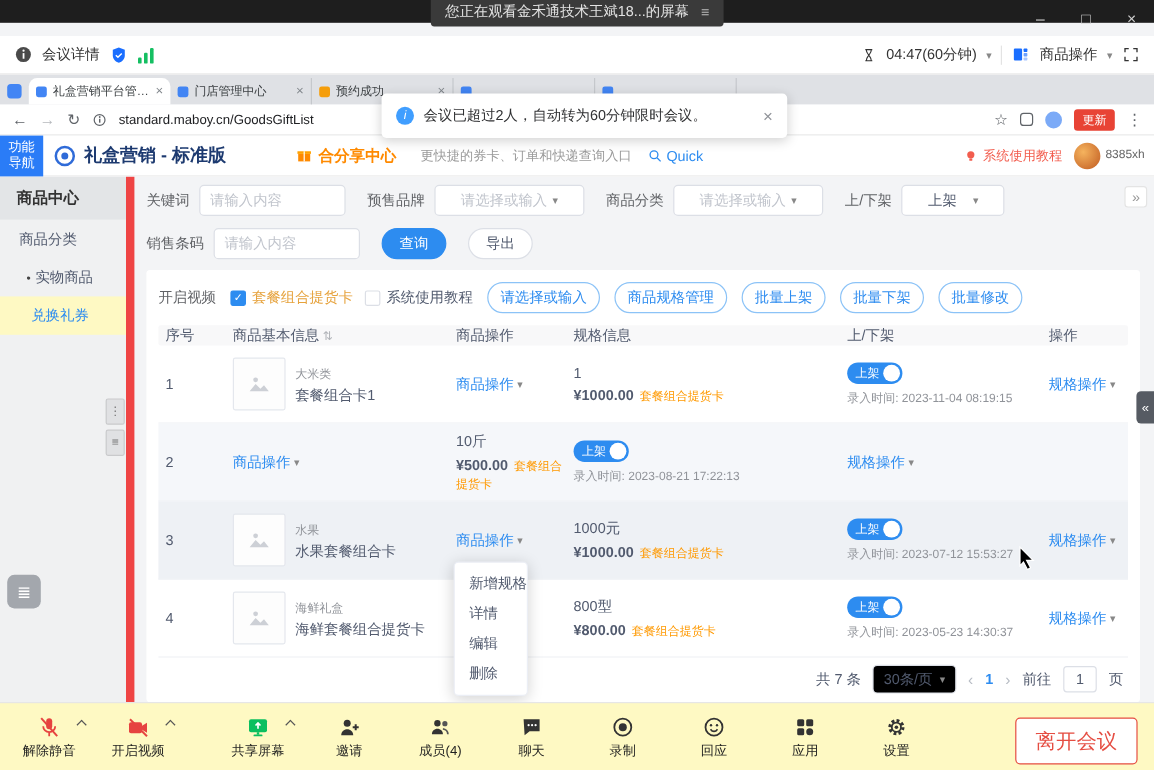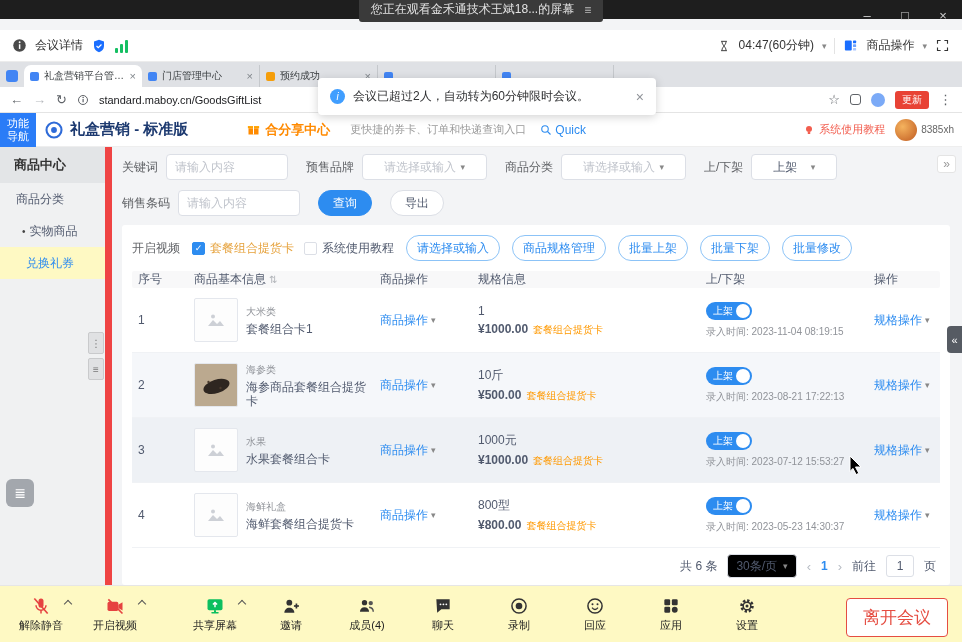--- a/index.html
+++ b/index.html
@@ -389,33 +389,20 @@
                     <span class="knob"></span>
                   </span><div class="time">录入时间: 2023-11-04 08:19:15</div></div>
               <div><span class="link">
                     <span>规格操作</span>
                     <span class="car">▾</span>
                   </span></div>
             </div>
 
             <div class="trow bg">
               <div>2</div>
-              <div class="c-info">
-                <span class="imgbox photo">
-                    <svg width="36" height="36" viewBox="0 0 24 24">
-                      <ellipse cx="12" cy="13" rx="9" ry="4.5" fill="#2e2620" transform="rotate(-18 12 12)"></ellipse>
-                      <circle cx="7" cy="10" r="0.8" fill="#4a3b2e"></circle>
-                      <circle cx="15" cy="14" r="0.8" fill="#4a3b2e"></circle>
-                    </svg>
-                  </span>
-                <div>
-                    <div class="cat">海参类</div>
-                    <div class="pname">海参商品套餐组合提货卡</div>
-                  </div>
-              </div>
               <div><span class="link">
                     <span>商品操作</span>
                     <span class="car">▾</span>
                   </span></div>
               <div>
                   <div class="qty">10斤</div>
                   <div><span class="price">¥500.00</span><span class="tag">套餐组合提货卡</span></div>
                 </div>
               <div><span class="toggle">
                     <span class="tg-label">上架</span>
@@ -485,38 +472,44 @@
                     <span class="tg-label">上架</span>
                     <span class="knob"></span>
                   </span><div class="time">录入时间: 2023-05-23 14:30:37</div></div>
               <div><span class="link">
                     <span>规格操作</span>
                     <span class="car">▾</span>
                   </span></div>
             </div>
 
             <div class="pagination">
-              <span>共 6 条</span>
+              <span>共 7 条</span>
               <span class="pg-size">
                   <span>30条/页</span>
                   <span class="car">▾</span>
                 </span>
               <span class="pg-arrow">‹</span>
               <span class="pg-cur">1</span>
               <span class="pg-arrow">›</span>
               <span>前往</span>
               <input class="pg-input" value="1" style="">
               <span>页</span>
             </div>
           </div>
         </div>
       </div>
     </div>
   </div>
 
+  <div class="op-menu">
+    <div class="op-item">新增规格</div>
+    <div class="op-item">详情</div>
+    <div class="op-item">编辑</div>
+    <div class="op-item">删除</div>
+  </div>
 
   <div class="toast">
     <span class="toast-ic">i</span>
     <span class="toast-text">会议已超过2人，自动转为60分钟限时会议。</span>
     <span class="toast-close">×</span>
   </div>
 
   <div class="right-handle">«</div>
   <div class="mini-handle" style="top:332px">⋮</div>
   <div class="mini-handle" style="top:358px">≡</div>

